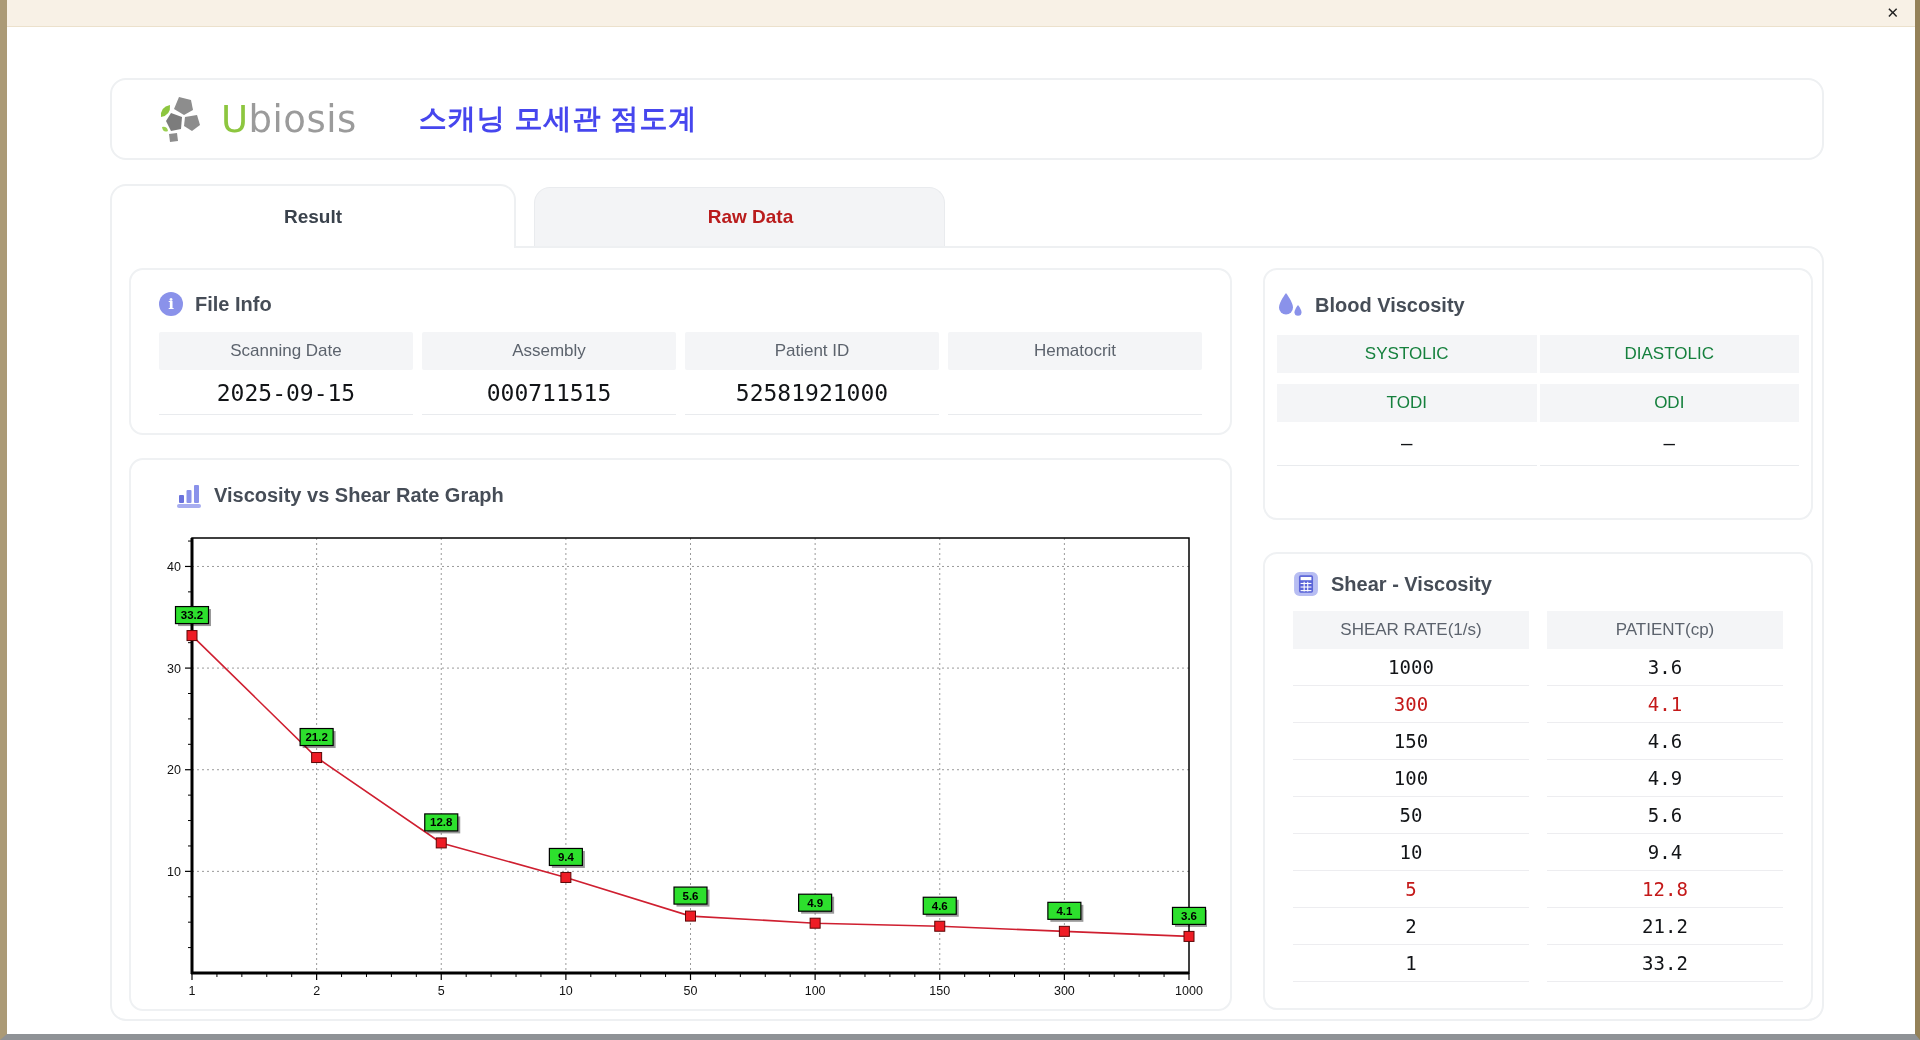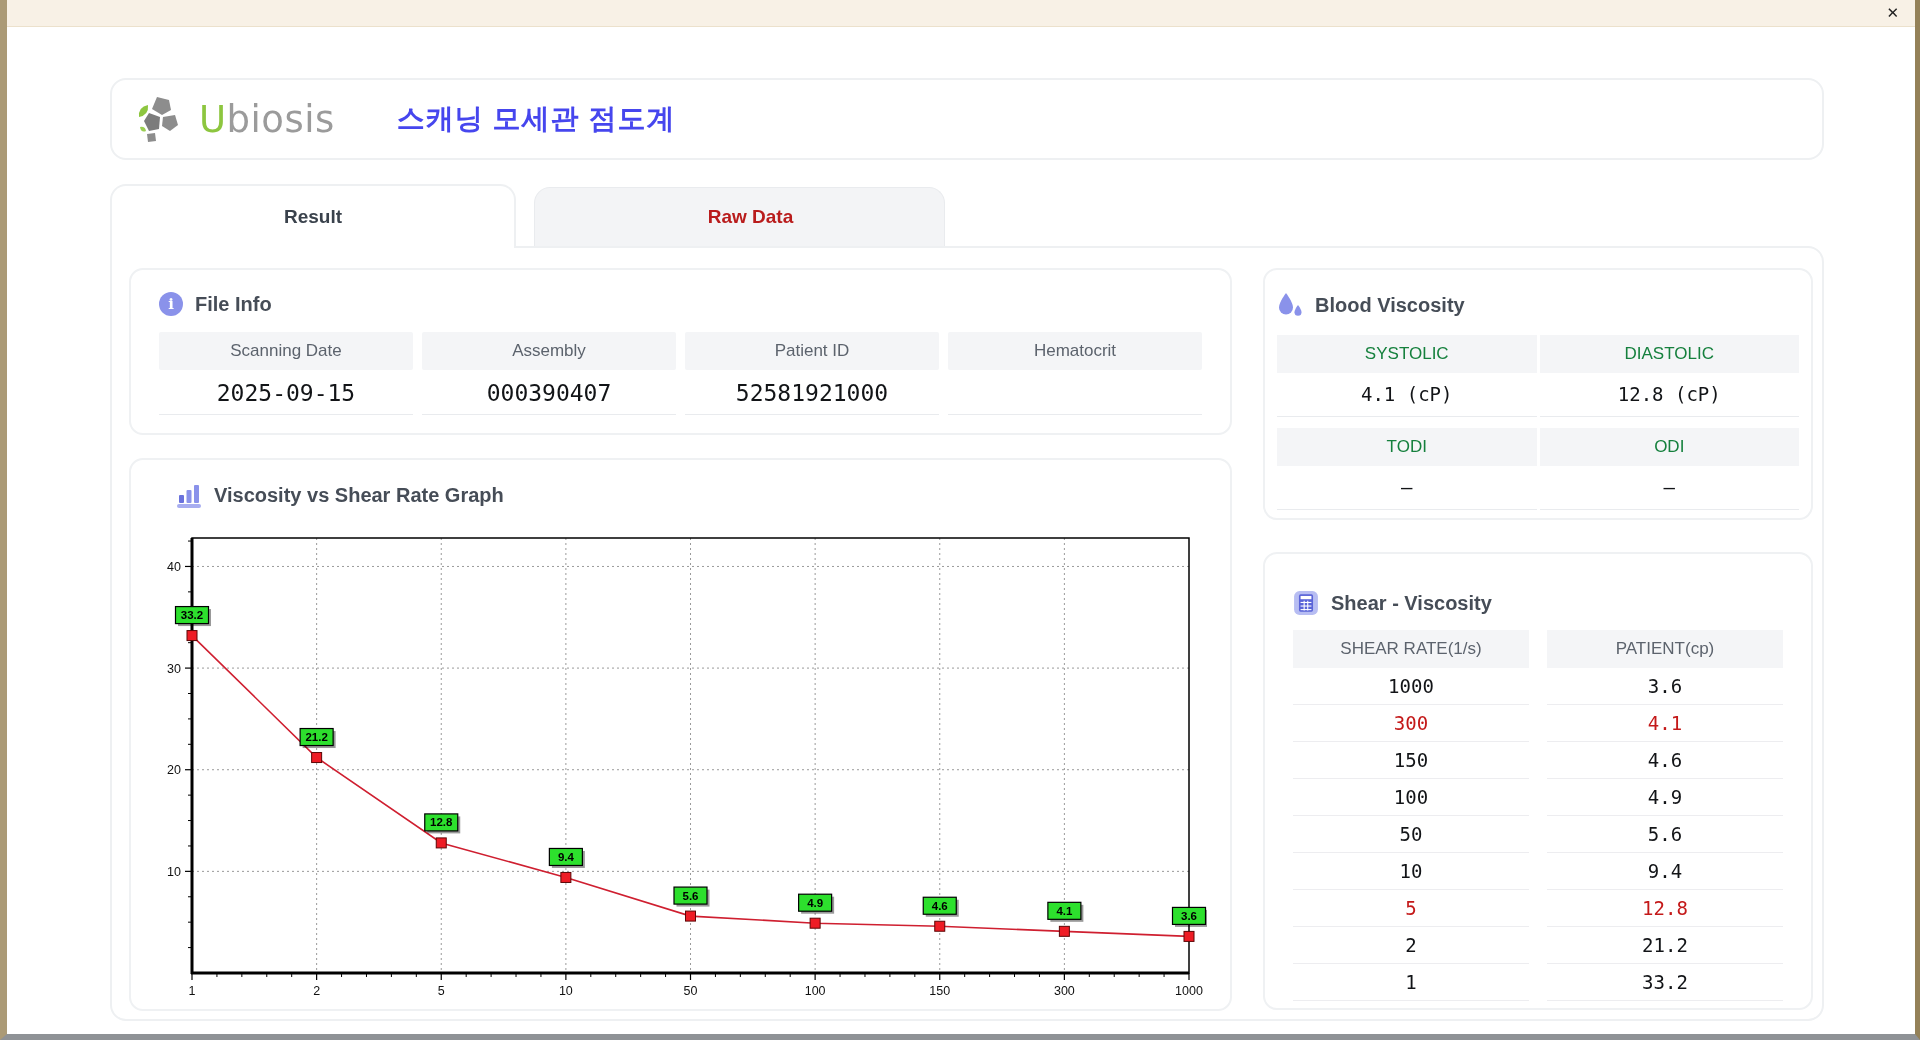--- a/index.html
+++ b/index.html
@@ -7,21 +7,21 @@
        font-family:"Liberation Sans",sans-serif;position:relative;}
 
   
   .frame{position:absolute;inset:0;box-sizing:border-box;background:#fff;
          border-left:7px solid #ab9a76;border-right:5px solid #948158;border-bottom:6px solid #8f9296;}
   .titlebar{position:absolute;top:0;left:0;right:0;height:26px;background:#f8f1e6;border-bottom:1px solid #ece1cc;z-index:50;}
   .close{position:absolute;right:16px;top:4px;font-size:15px;color:#222;line-height:18px;}
 
   
   .header-card{position:absolute;left:103px;top:78px;width:1714px;height:82px;box-sizing:border-box;
-               border:2px solid #eef0f2;border-radius:16px;background:#fff;display:flex;align-items:center;padding-left:23px;}
+               border:2px solid #eef0f2;border-radius:16px;background:#fff;display:flex;align-items:center;padding-left:45px;}
   .logo{display:flex;align-items:center;gap:6px;}
   .brand{font-family:"DejaVu Sans",sans-serif;font-size:37px;font-weight:500;letter-spacing:.5px;color:#9b9b9b;}
   .brand .u{color:#8dc63f;}
   .app-title{font-size:28px;font-weight:bold;color:#4646ee;margin-left:62px;letter-spacing:1px;}
 
   
   .tab{position:absolute;display:flex;align-items:center;justify-content:center;
        font-weight:bold;font-size:19px;box-sizing:border-box;cursor:pointer;}
   .tab-active{left:103px;top:184px;width:406px;height:64px;background:#fff;color:#3a424c;
               border:2px solid #eef0f2;border-bottom:none;border-radius:16px 16px 0 0;z-index:5;}
@@ -31,21 +31,21 @@
   .main-card{position:absolute;left:103px;top:246px;width:1714px;height:775px;box-sizing:border-box;
              border:2px solid #eef0f2;border-radius:0 16px 16px 16px;background:#fff;z-index:1;}
 
   .card{position:absolute;background:#fff;border:2px solid #eff1f3;border-radius:14px;box-sizing:border-box;z-index:2;}
   .card-head{display:flex;align-items:center;gap:12px;}
   .card-title{font-size:20px;font-weight:bold;color:#464d57;}
 
   #file-card{left:122px;top:268px;width:1103px;height:167px;padding:22px 28px;}
   #graph-card{left:122px;top:458px;width:1103px;height:553px;padding:22px 44px;}
   #blood-card{left:1256px;top:268px;width:550px;height:252px;padding:22px 12px;}
-  #shear-card{left:1256px;top:552px;width:550px;height:458px;padding:36px 28px;}
+  #shear-card{left:1256px;top:552px;width:550px;height:458px;padding:17px 28px;}
 
   .info-icon{width:24px;height:24px;border-radius:50%;background:#8a92ea;color:#fff;
              display:flex;align-items:center;justify-content:center;
              font-family:"DejaVu Serif",serif;font-weight:bold;font-size:15px;flex:0 0 auto;}
 
   
   .fields{display:grid;grid-template-columns:repeat(4,1fr);gap:9px;margin-top:16px;}
   .f-label{height:38px;line-height:38px;background:#f4f5f7;text-align:center;color:#5c636d;font-size:17px;border-radius:2px;}
   .f-value{height:42px;line-height:42px;margin-top:2px;text-align:center;
            font-family:"DejaVu Sans Mono",monospace;font-size:23px;color:#121417;border-bottom:1px solid #e9ebee;}
@@ -106,21 +106,21 @@
       <span class="info-icon">i</span>
       <span class="card-title">File Info</span>
     </div>
     <div class="fields" id="file-fields">
         <div class="">
           <div class="f-label">Scanning Date</div>
           <div class="f-value">2025-09-15</div>
         </div>
         <div class="">
           <div class="f-label">Assembly</div>
-          <div class="f-value">000390407</div>
+          <div class="f-value">000711515</div>
         </div>
         <div class="">
           <div class="f-label">Patient ID</div>
           <div class="f-value">52581921000</div>
         </div>
         <div class="">
           <div class="f-label">Hematocrit</div>
           <div class="f-value"></div>
         </div>
       </div>
@@ -269,24 +269,20 @@
         <path d="M9,1 C9,1 2,10 2,15.5 a7,7 0 0 0 14,0 C16,10 9,1 9,1 Z" fill="#8a92ea"></path>
         <path d="M21,13 C21,13 17.5,17.5 17.5,20.2 a3.5,3.5 0 0 0 7,0 C24.5,17.5 21,13 21,13 Z" fill="#8a92ea"></path>
       </svg>
       <span class="card-title">Blood Viscosity</span>
     </div>
     <div id="blood-grid">
         <div class="bv-row">
           <div class="bv-label">SYSTOLIC</div>
           <div class="bv-label">DIASTOLIC</div>
         </div>
-        <div class="bv-row">
-          <div class="bv-value">4.1 (cP)</div>
-          <div class="bv-value">12.8 (cP)</div>
-        </div>
         <div class="bv-gap"></div>
         <div class="bv-row">
           <div class="bv-label">TODI</div>
           <div class="bv-label">ODI</div>
         </div>
         <div class="bv-row">
           <div class="bv-value">–</div>
           <div class="bv-value">–</div>
         </div>
       </div>

